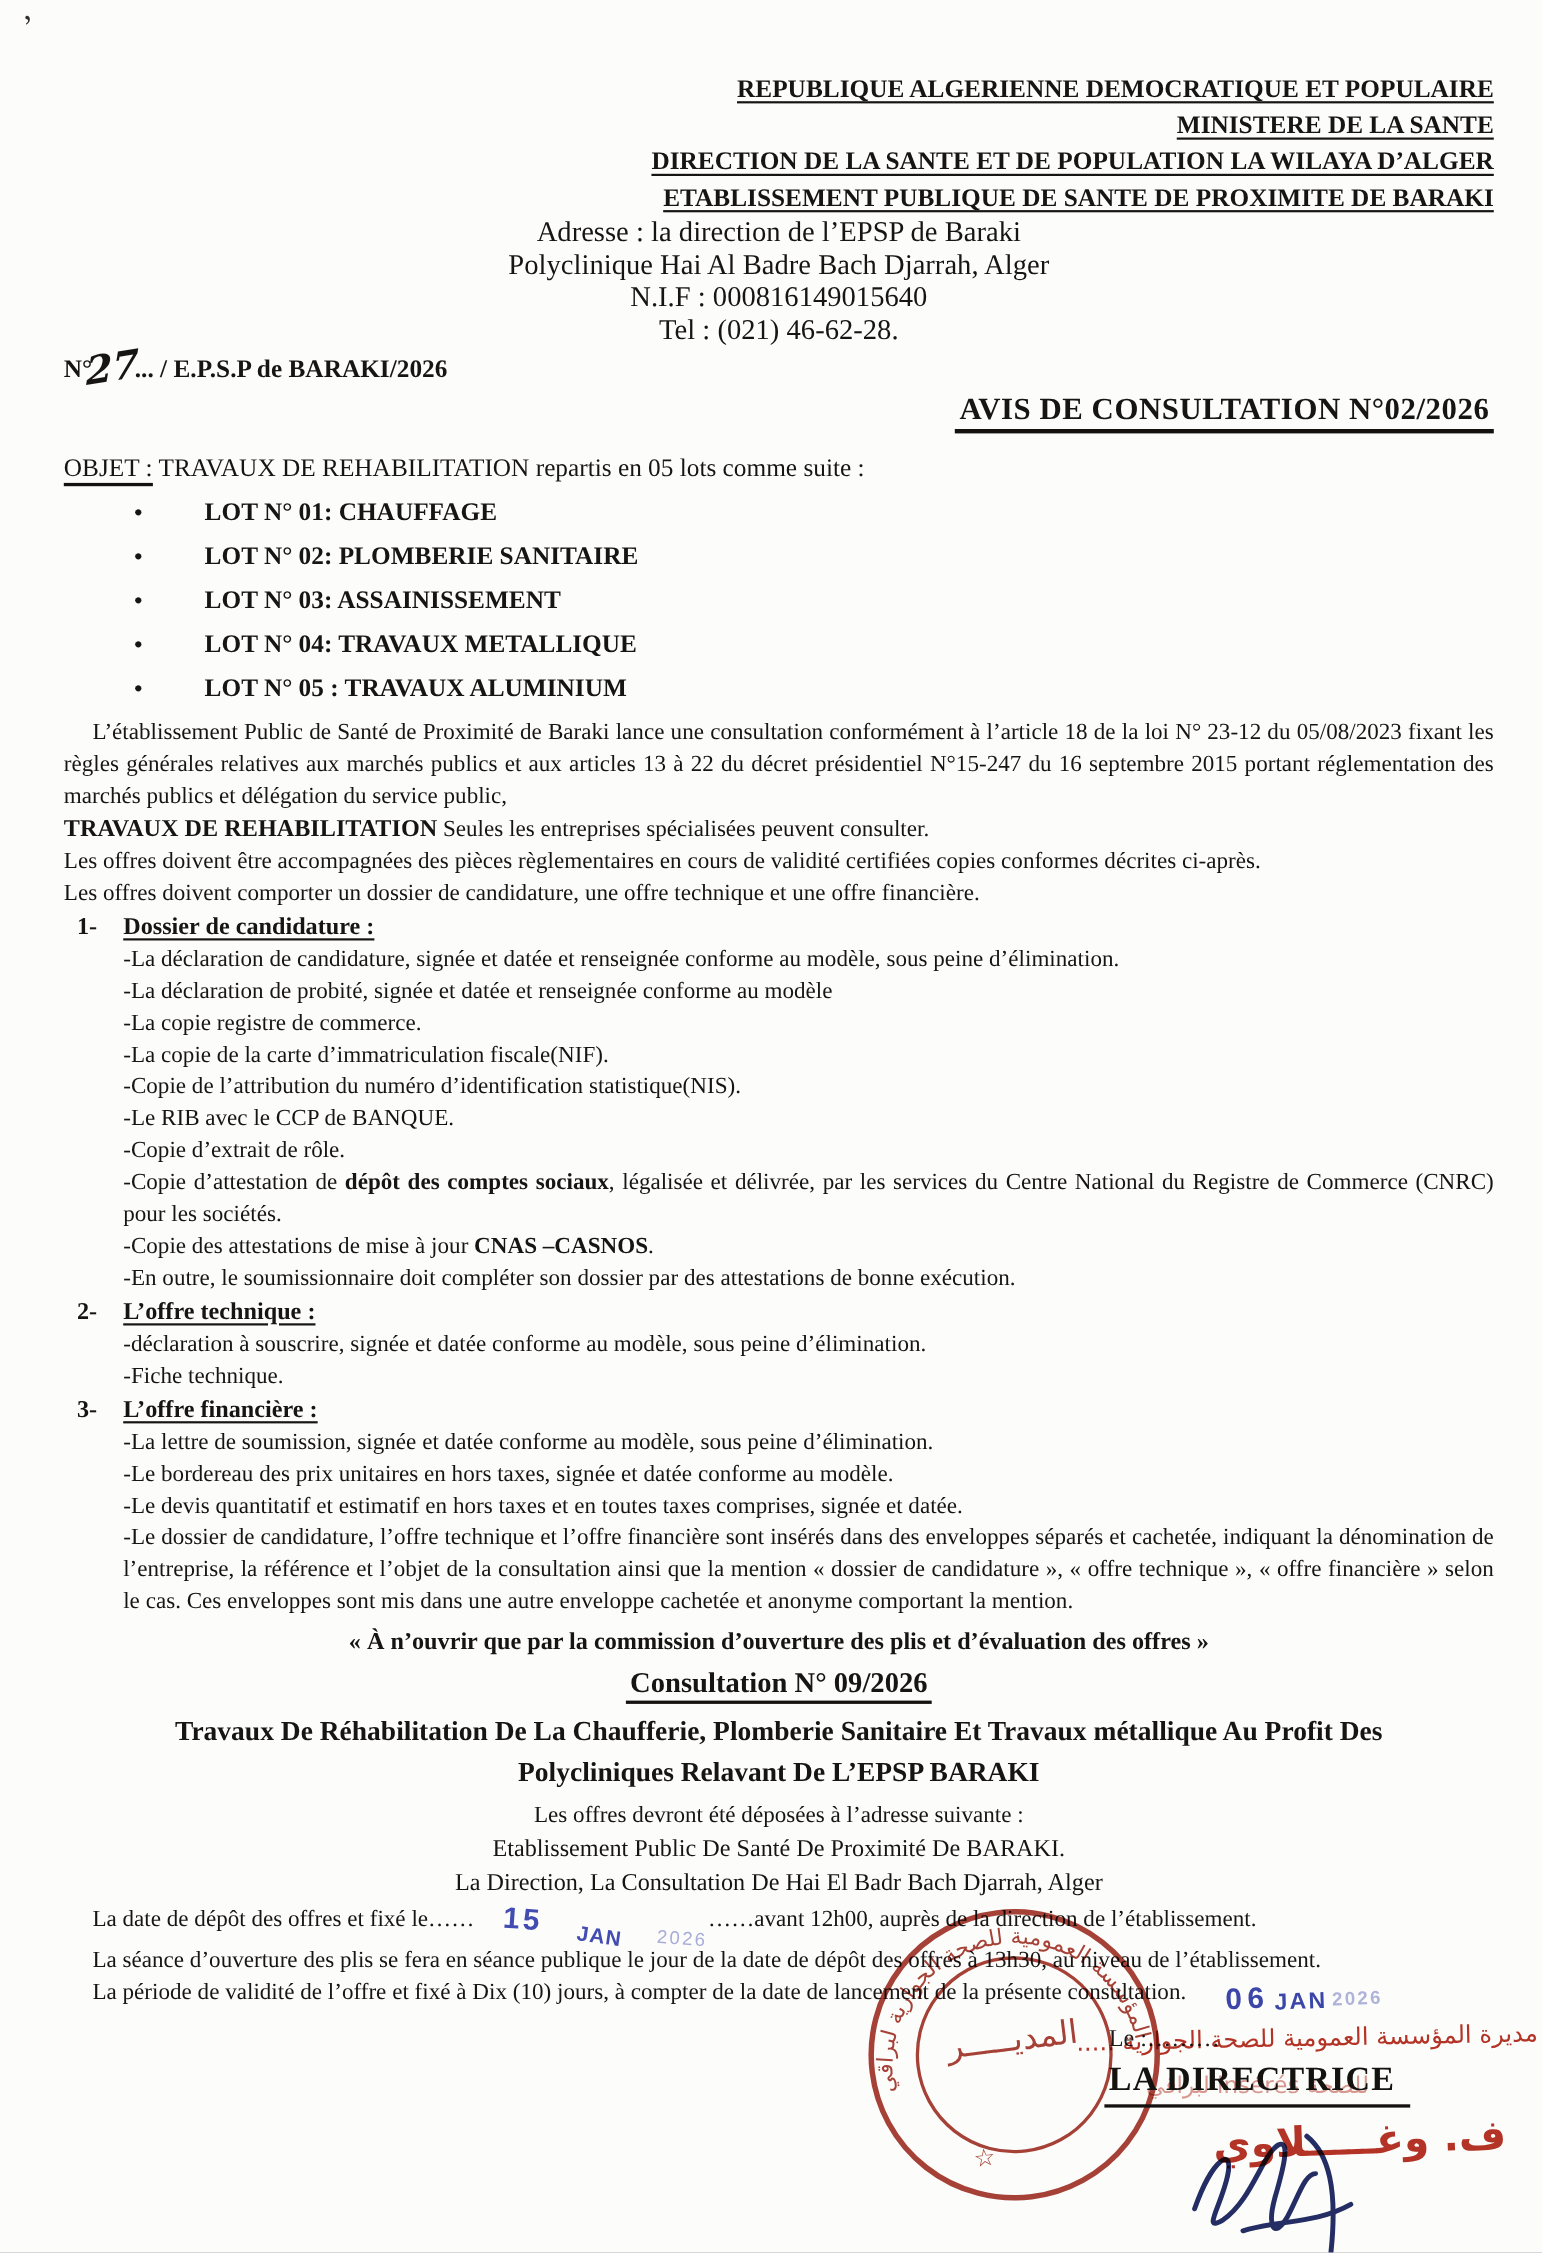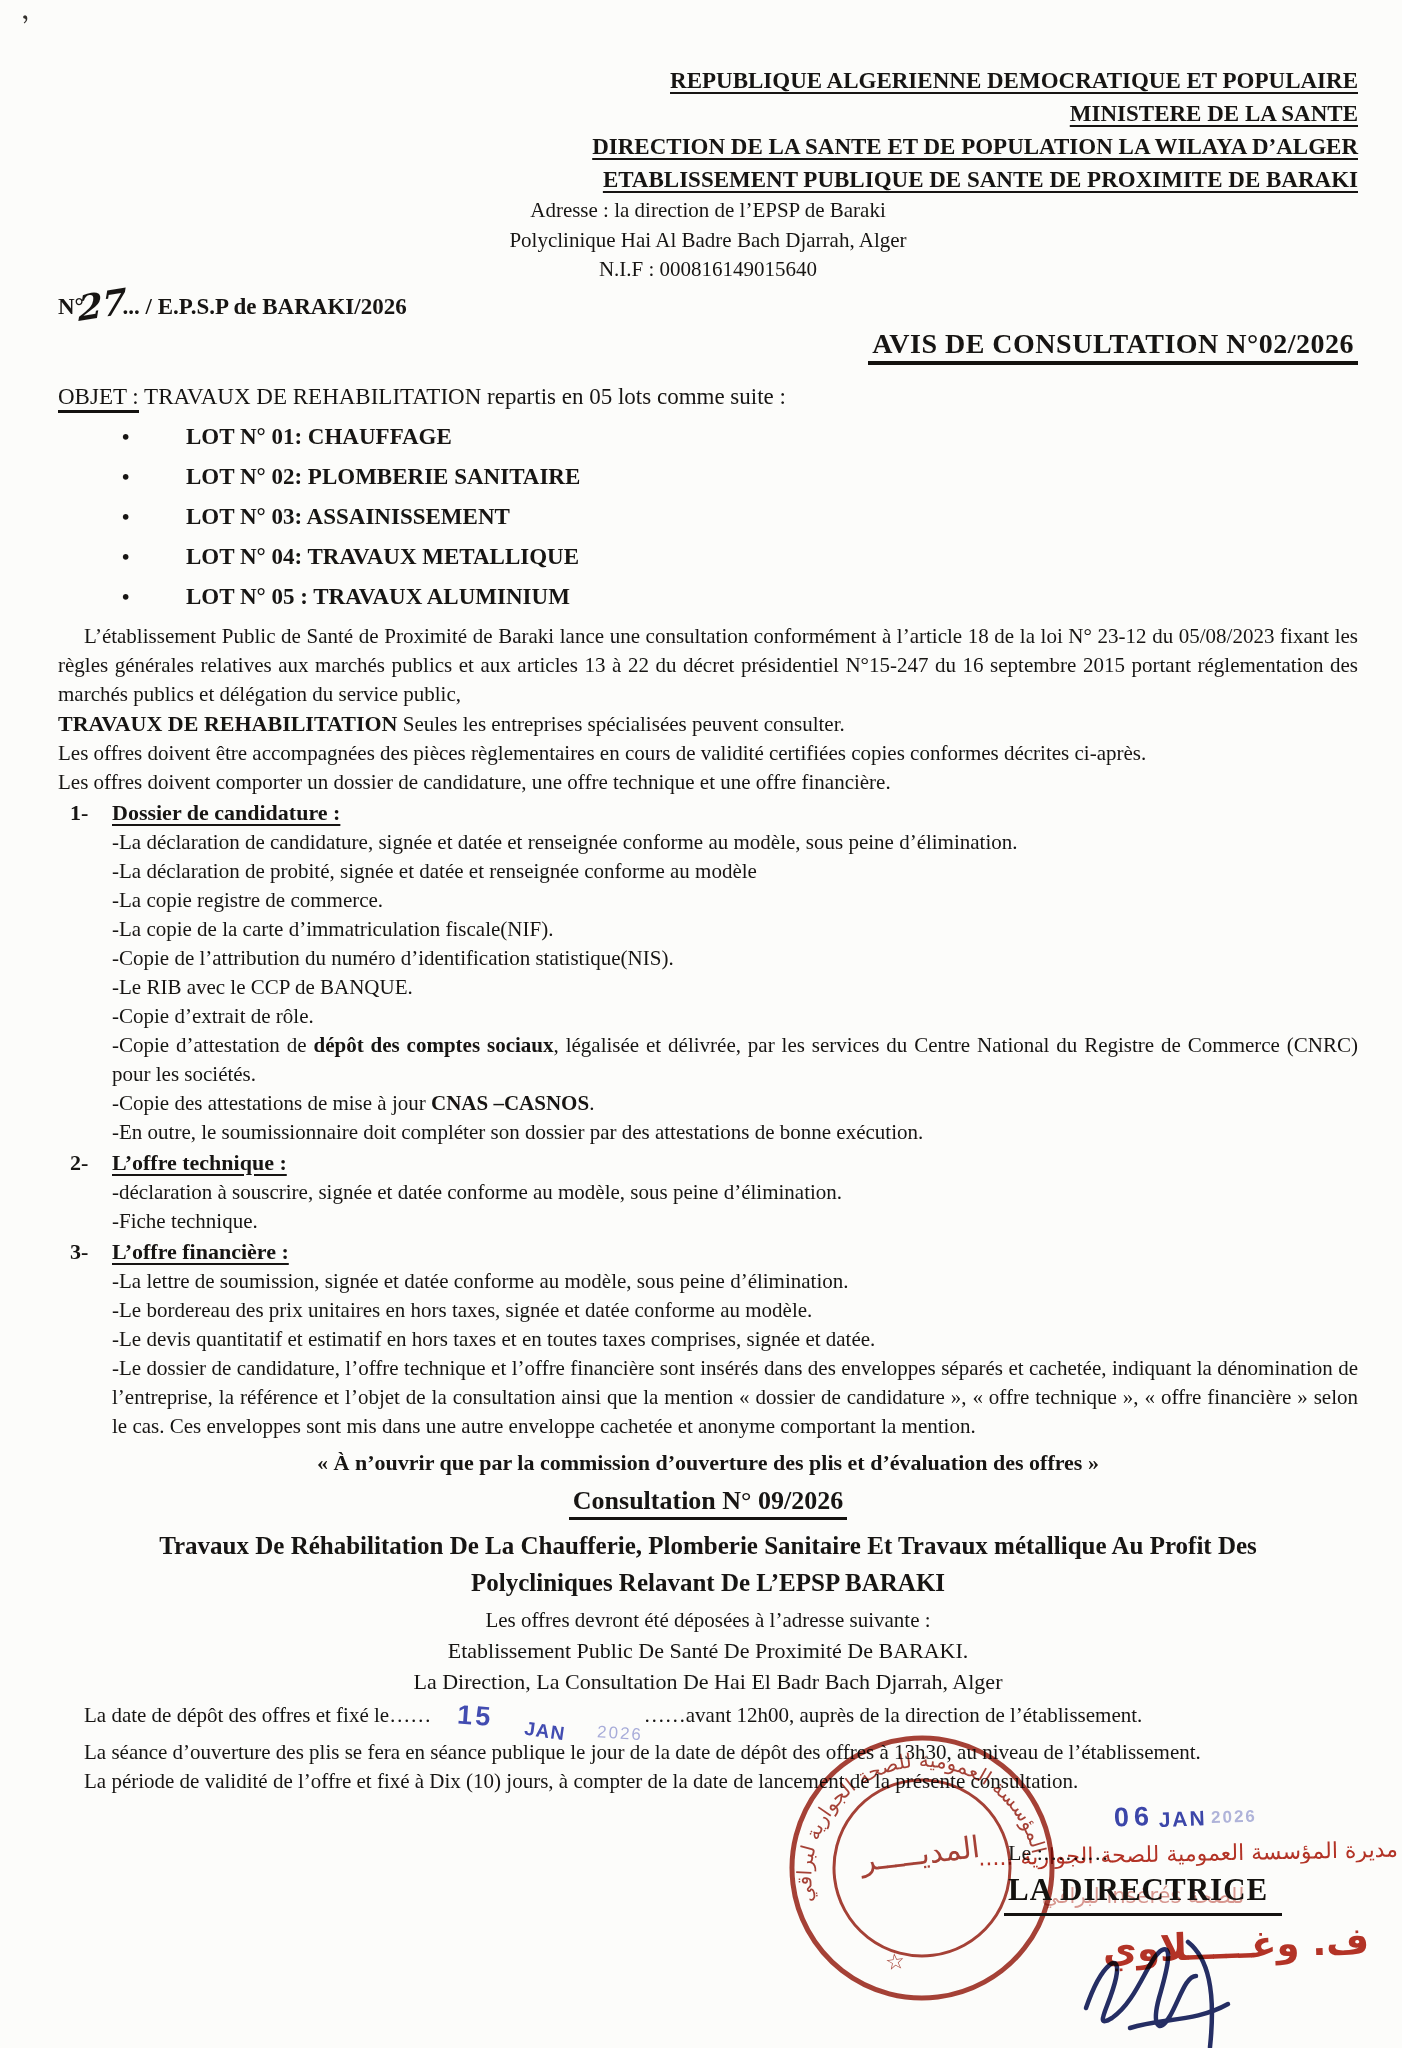--- a/index.html
+++ b/index.html
@@ -5,21 +5,21 @@
   html,body{margin:0;padding:0;background:#9a9a9a;}
   .page{position:relative;width:1402px;height:2048px;margin:0 auto;background:#fcfcfa;
         overflow:hidden;color:#171513;font-family:"Liberation Serif",serif;}
   .doc{position:absolute;left:0;top:0;right:0;padding:64px 44px 0 58px;
        font-size:21px;line-height:29px;}
   p{margin:0;}
   .tick{position:absolute;left:22px;top:8px;font-size:30px;transform:rotate(-14deg);color:#33302c;}
   
   .hl{text-align:right;font-weight:bold;font-size:23px;line-height:33px;
       text-decoration:underline;text-decoration-thickness:2px;text-underline-offset:4px;}
-  .hs{text-align:center;font-size:21px;line-height:29.5px;}
+  .hs{text-align:center;font-size:26px;line-height:29.5px;}
   .docnum{margin-top:7px;font-weight:bold;font-size:23px;position:relative;}
   .hand{display:inline-block;font-family:"DejaVu Serif",serif;font-style:italic;font-weight:bold;
         font-size:35px;line-height:20px;transform:rotate(-9deg) skewX(-8deg);
         margin:0 -4px 0 -6px;position:relative;top:3px;}
   .titlewrap{text-align:right;margin-top:8px;}
   .title{display:inline-block;font-weight:bold;font-size:28px;letter-spacing:.5px;
          border-bottom:4px solid #14120f;padding:0 4px 3px 4px;}
   .objet{margin-top:17px;font-weight:normal;font-size:23px;}
   .objet .lbl{border-bottom:3.5px solid #14120f;padding-bottom:1px;}
   ul.lots{list-style:none;margin:6px 0 0 0;padding:0;}
@@ -86,20 +86,21 @@
   <div class="doc">
 
     <div>
       <p class="hl">REPUBLIQUE ALGERIENNE DEMOCRATIQUE ET POPULAIRE</p>
       <p class="hl">MINISTERE DE LA SANTE</p>
       <p class="hl">DIRECTION DE LA SANTE ET DE POPULATION LA WILAYA D’ALGER</p>
       <p class="hl">ETABLISSEMENT PUBLIQUE DE SANTE DE PROXIMITE DE BARAKI</p>
       <p class="hs">Adresse : la direction de l’EPSP de Baraki</p>
       <p class="hs">Polyclinique Hai Al Badre Bach Djarrah, Alger</p>
       <p class="hs">N.I.F : 000816149015640</p>
+      <p class="hs">Tel : (021) 46-62-28.</p>
     </div>
 
     <p class="docnum"><span>N°</span><span class="hand">27</span><span>...</span><span> / E.P.S.P de BARAKI/2026</span></p>
 
     <div class="titlewrap">
       <span class="title">AVIS DE CONSULTATION N°02/2026</span>
     </div>
 
     <p class="objet"><span class="lbl">OBJET :</span> <span>TRAVAUX  DE REHABILITATION repartis en 05 lots comme suite :</span></p>
 

